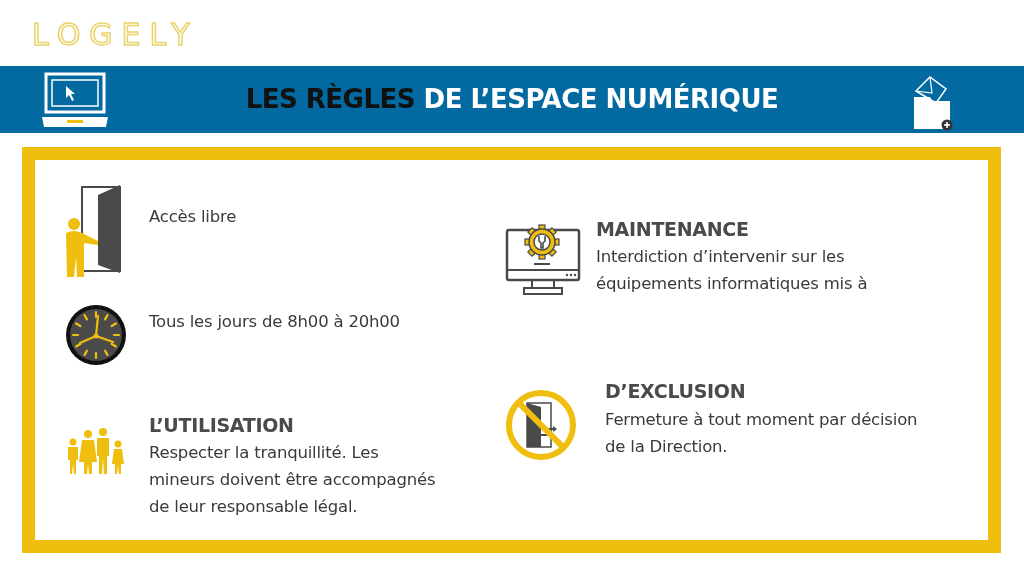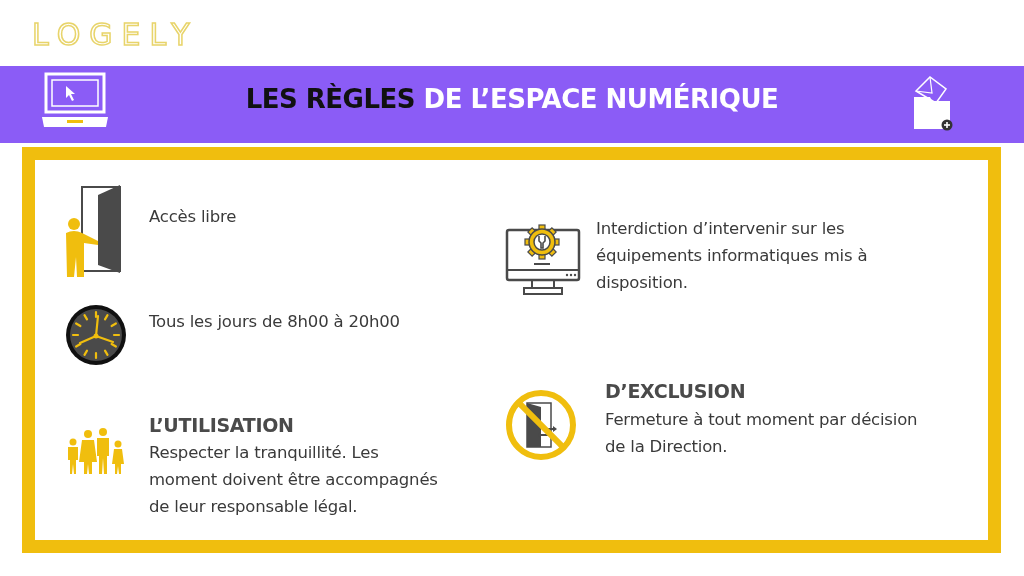--- a/index.html
+++ b/index.html
@@ -10,22 +10,22 @@
   }
   .logo {
     position: absolute; left: 32px; top: 18px;
     font-family: "DejaVu Sans", sans-serif;
     font-weight: normal; font-size: 30px; letter-spacing: 9px;
     color: transparent;
     -webkit-text-stroke: 1.5px #e8d46a;
     line-height: 34px;
   }
   .banner {
-    position: absolute; left: 0; top: 66px; width: 1024px; height: 77px;
-    background: #8b5cf6;
+    position: absolute; left: 0; top: 66px; width: 1024px; height: 67px;
+    background: #0369a1;
   }
   .banner-title {
     position: absolute; left: 0; right: 0; top: 17px; text-align: center;
     font-family: "DejaVu Sans", sans-serif; font-weight: bold;
     font-size: 26px; letter-spacing: -0.5px; line-height: 32px;
   }
   .t-dark { color: #111111; }
   .t-light { color: #ffffff; }
   .laptop-icon { position: absolute; left: 40px; top: 5px; width: 70px; height: 58px; }
   .mail-icon { position: absolute; left: 908px; top: 3px; width: 50px; height: 62px; }
@@ -118,21 +118,21 @@
     <path d="M16 12 L28 12 L31 34 L26 34 L26 46 L23 46 L22 36 L21 46 L18 46 L18 34 L13 34 Z"></path>
     <circle cx="37" cy="4" r="4"></circle>
     <path d="M31 10 L43 10 L43 28 L41 28 L41 46 L38 46 L37 30 L36 46 L33 46 L33 28 L31 28 Z"></path>
     <circle cx="52" cy="16" r="3.5"></circle>
     <path d="M48 21 L56 21 L58 36 L55 36 L55 46 L53 46 L52 38 L51 46 L49 46 L49 36 L46 36 Z"></path>
   </g>
 </svg>
 <div class="item" style="left:149px; top:411px;">
   <div class="item-title">L’UTILISATION</div>
   <div class="item-text">Respecter la tranquillité. Les</div>
-  <div class="item-text">moment doivent être accompagnés</div>
+  <div class="item-text">mineurs doivent être accompagnés</div>
   <div class="item-text">de leur responsable légal.</div>
 </div>
 
 <svg class="icon" style="left:504px; top:222px; width:78px; height:76px;" viewBox="0 0 78 76">
   <rect x="3" y="8" width="72" height="50" rx="2" fill="none" stroke="#4a4a4a" stroke-width="2.5"></rect>
   <line x1="3" y1="48" x2="75" y2="48" stroke="#4a4a4a" stroke-width="2"></line>
   <rect x="28" y="58" width="22" height="8" fill="none" stroke="#4a4a4a" stroke-width="2"></rect>
   <rect x="20" y="66" width="38" height="6" fill="none" stroke="#4a4a4a" stroke-width="2"></rect>
   <circle cx="63" cy="53" r="1.2" fill="#4a4a4a"></circle>
   <circle cx="67" cy="53" r="1.2" fill="#4a4a4a"></circle>
@@ -148,23 +148,23 @@
       <rect x="-3" y="11" width="6" height="6" transform="rotate(45)"></rect>
       <rect x="-17" y="-3" width="6" height="6" transform="rotate(45)"></rect>
       <rect x="11" y="-3" width="6" height="6" transform="rotate(45)"></rect>
     </g>
     <circle r="13" fill="#f0be0e" stroke="#4a4a4a" stroke-width="1.5"></circle>
     <circle r="8" fill="#fff" stroke="#4a4a4a" stroke-width="1.5"></circle>
     <path d="M-3 -6 L-3 -1 L-1 1 L-1 6 L1 6 L1 1 L3 -1 L3 -6" fill="none" stroke="#4a4a4a" stroke-width="1.6"></path>
   </g>
 </svg>
 <div class="item" style="left:596px; top:215px;">
+  <div class="item-title">MAINTENANCE</div>
   <div class="item-text">Interdiction d’intervenir sur les</div>
   <div class="item-text">équipements informatiques mis à</div>
-  <div class="item-text">disposition.</div>
 </div>
 
 <svg class="icon" style="left:505px; top:389px; width:72px; height:72px;" viewBox="0 0 72 72">
   <rect x="22" y="14" width="24" height="44" fill="none" stroke="#4a4a4a" stroke-width="1.5"></rect>
   <path d="M22 14 L36 18 L36 58 L22 58 Z" fill="#4a4a4a"></path>
   <line x1="38" y1="40" x2="50" y2="40" stroke="#4a4a4a" stroke-width="2"></line>
   <path d="M48 37 L52 40 L48 43 Z" fill="#4a4a4a"></path>
   <line x1="34" y1="46" x2="46" y2="46" stroke="#4a4a4a" stroke-width="2"></line>
   <path d="M36 43 L32 46 L36 49 Z" fill="#4a4a4a"></path>
   <circle cx="36" cy="36" r="32" fill="none" stroke="#f0be0e" stroke-width="6"></circle>

